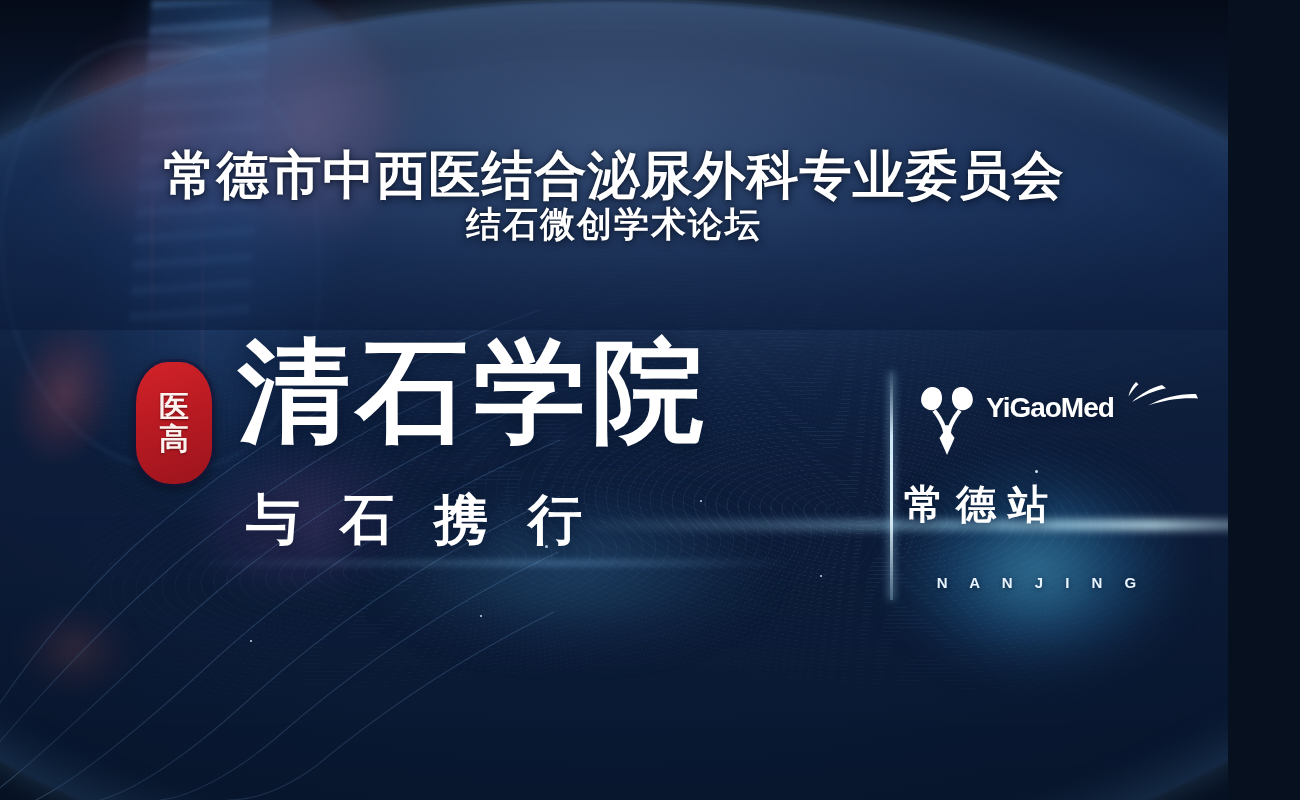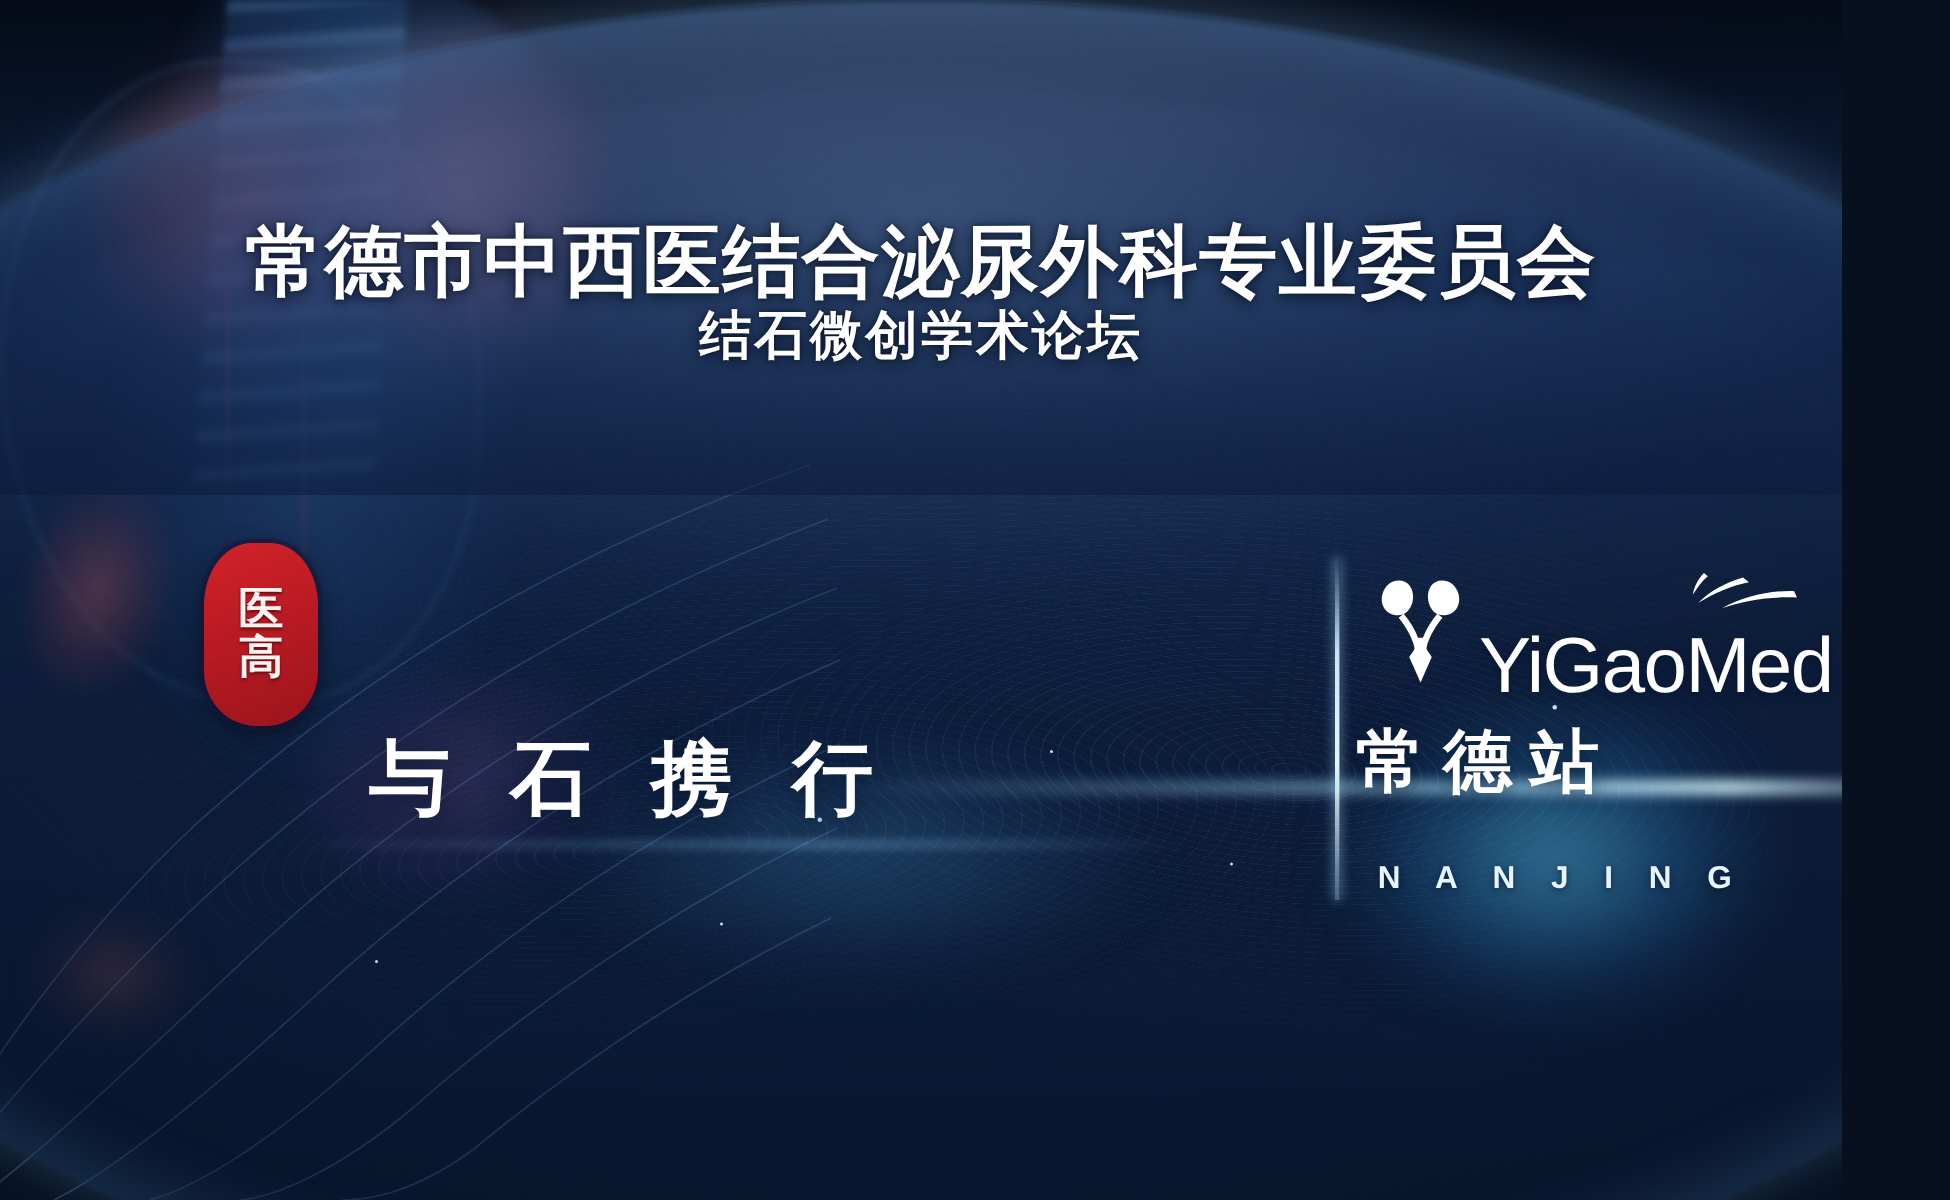--- a/index.html
+++ b/index.html
@@ -230,39 +230,39 @@
   .divider{
     position:absolute;left:890px;top:36px;width:3px;height:228px;
     background:linear-gradient(180deg, rgba(180,225,255,.15), rgba(214,240,255,.95) 28%, rgba(230,248,255,1) 60%, rgba(180,225,255,.35));
     box-shadow:0 0 8px rgba(170,225,255,.75);
   }
 
   
   .brand{position:absolute;left:916px;top:46px;width:300px;height:76px;}
   .brand-mark{position:absolute;left:0;top:2px;width:62px;height:72px;}
   .brand-name{
-    position:absolute;left:70px;top:36px;
-    color:#fff;font-weight:normal;font-size:52px;line-height:1;
+    position:absolute;left:70px;top:12px;
+    color:#fff;font-weight:bold;font-size:28px;line-height:1;
     letter-spacing:-1px;
     text-shadow:0 2px 8px rgba(4,16,40,.5);
     white-space:nowrap;
   }
   .brand-swoosh{position:absolute;left:200px;top:-2px;width:84px;height:34px;}
 
   .station{
     position:absolute;left:904px;top:148px;
-    color:#fff;font-weight:bold;font-size:46px;line-height:1;
+    color:#fff;font-weight:bold;font-size:40px;line-height:1;
     letter-spacing:12px;
     text-shadow:0 3px 14px rgba(4,16,40,.6);
     white-space:nowrap;
   }
   .station-sub{
     position:absolute;left:916px;top:238px;width:250px;
     text-align:center;
-    color:#e8f4ff;font-size:21px;font-weight:bold;
+    color:#e8f4ff;font-size:15px;font-weight:bold;
     letter-spacing:9px;
     text-shadow:0 1px 5px rgba(6,20,44,.7);
     white-space:nowrap;
   }
 </style>
 </head>
 <body>
 
 <div id="poster">
 
@@ -318,20 +318,21 @@
       <span class="l2">结石微创学术论坛</span>
     </div>
 
     <div class="lockup">
 
       <div class="seal">
         <span>医</span>
         <span>高</span>
       </div>
 
+      <div class="bigword">清石学院</div>
       <div class="tagword">与石携行</div>
 
       <div class="divider"></div>
 
       <div class="brand">
         <svg class="brand-mark" viewBox="0 0 62 72">
           <g fill="#ffffff">
             <path d="M16.5,3 C23,3 26.5,8.5 26,15 C25.6,20 23,24 19.5,25.5 C15,27.4 9,25.5 6.5,21 C3.6,15.8 5.5,8.6 10.5,4.9 C12.3,3.6 14.3,3 16.5,3 Z"></path>
             <path d="M45.5,3 C47.7,3 49.7,3.6 51.5,4.9 C56.5,8.6 58.4,15.8 55.5,21 C53,25.5 47,27.4 42.5,25.5 C39,24 36.4,20 36,15 C35.5,8.5 39,3 45.5,3 Z"></path>
             <path d="M19.8,25.2 C23.5,29.5 27,35 29.4,41.2 L32.6,41.2 C35,35 38.5,29.5 42.2,25.2 L45.6,27.8 C41,33.4 37.2,39.8 35.2,46.6 L26.8,46.6 C24.8,39.8 21,33.4 16.4,27.8 Z"></path>

